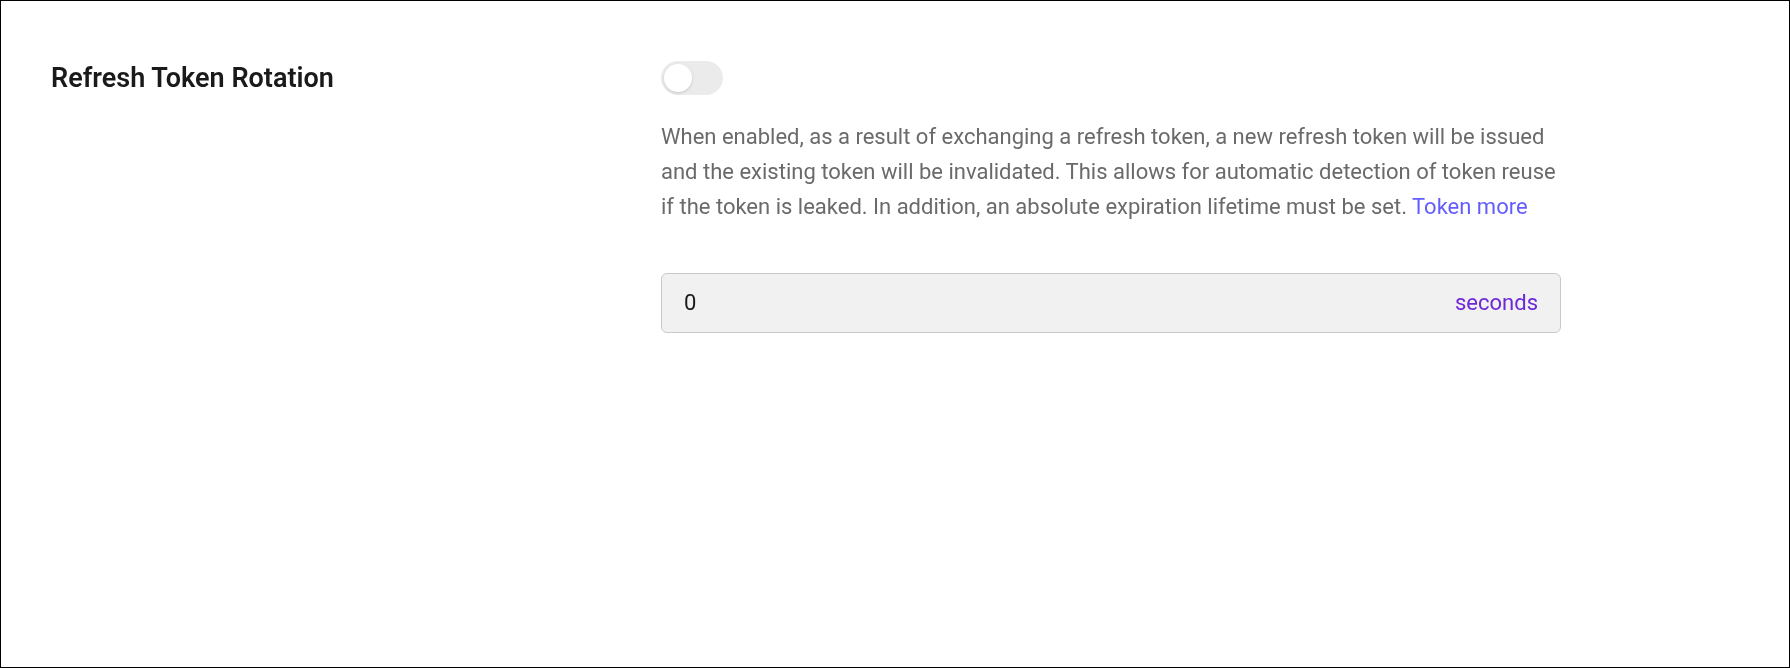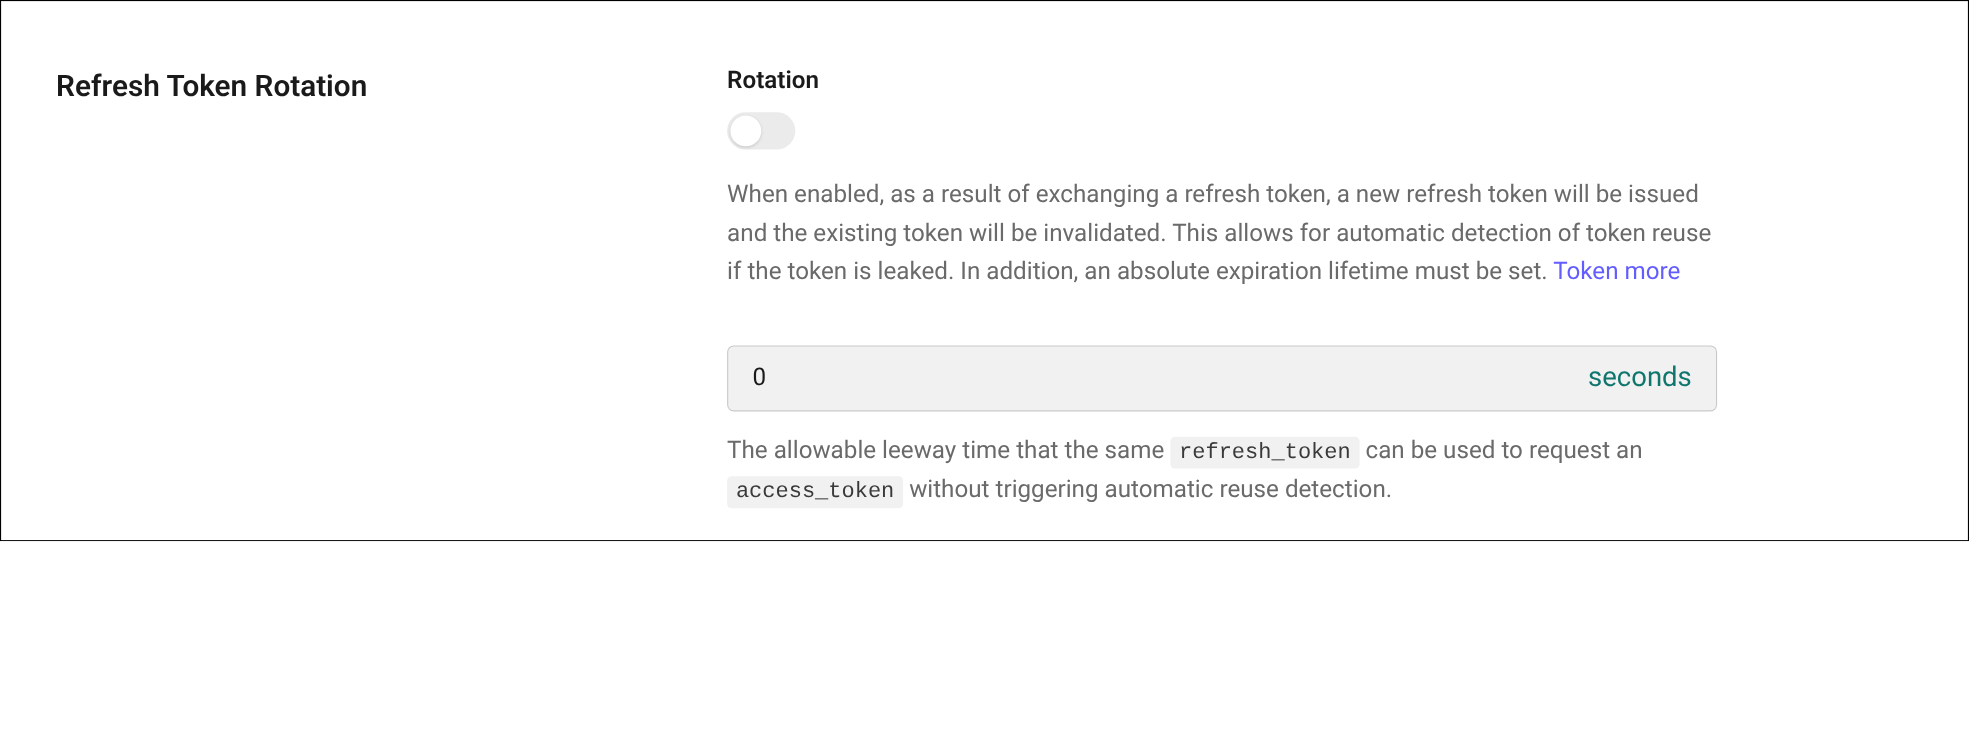--- a/index.html
+++ b/index.html
@@ -8,21 +8,21 @@
       padding: 0;
     }
     body {
       font-family: -apple-system, BlinkMacSystemFont, "Segoe UI", Roboto, Helvetica, Arial, sans-serif;
       background: #ffffff;
       color: #1a1a1a;
     }
     .container {
       border: 1px solid #000000;
       width: 1790px;
-      height: 492px;
+      height: 668px;
       padding: 60px 70px 40px 50px;
       display: flex;
       gap: 40px;
     }
     .left-column {
       flex: 0 0 570px;
     }
     .section-title {
       font-size: 27px;
       font-weight: 600;
@@ -85,22 +85,22 @@
     .input-group input {
       flex: 1;
       border: none;
       background: transparent;
       font-size: 22px;
       font-family: inherit;
       color: #1a1a1a;
       outline: none;
     }
     .input-suffix {
-      font-size: 25px;
-      color: #0f766e;
+      font-size: 22px;
+      color: #6d28d9;
     }
     .code-token {
       font-family: "SFMono-Regular", Consolas, "Liberation Mono", Menlo, monospace;
       font-size: 20px;
       background: #f1f1f1;
       padding: 3px 8px;
       border-radius: 4px;
       color: #3a3a3a;
     }
   </style>
@@ -108,33 +108,29 @@
 <body>
 
 <div class="container">
   <div class="left-column">
     <h2 class="section-title">Refresh Token Rotation</h2>
   </div>
 
   <div class="right-column">
 
     <div class="field-group">
-      <label class="field-label">Rotation</label>
       <div class="toggle">
         <div class="toggle-handle"></div>
       </div>
       <p class="description">
         <span>When enabled, as a result of exchanging a refresh token, a new refresh token will be issued and the existing token will be invalidated. This allows for automatic detection of token reuse if the token is leaked. In addition, an absolute expiration lifetime must be set. </span><a href="#">Token more</a>
       </p>
     </div>
 
     <div class="field-group">
       <div class="input-group">
         <input type="text" value="0" style="">
         <span class="input-suffix">seconds</span>
       </div>
-      <p class="description">
-        <span>The allowable leeway time that the same </span><code class="code-token">refresh_token</code><span> can be used to request an </span><code class="code-token">access_token</code><span> without triggering automatic reuse detection.</span>
-      </p>
     </div>
 
   </div>
 </div>
 
 </body></html>

